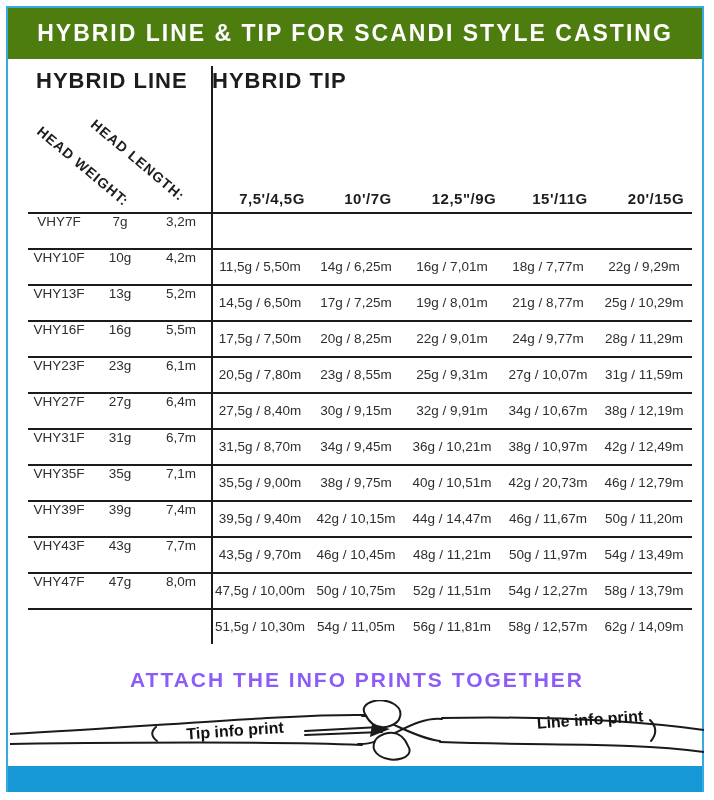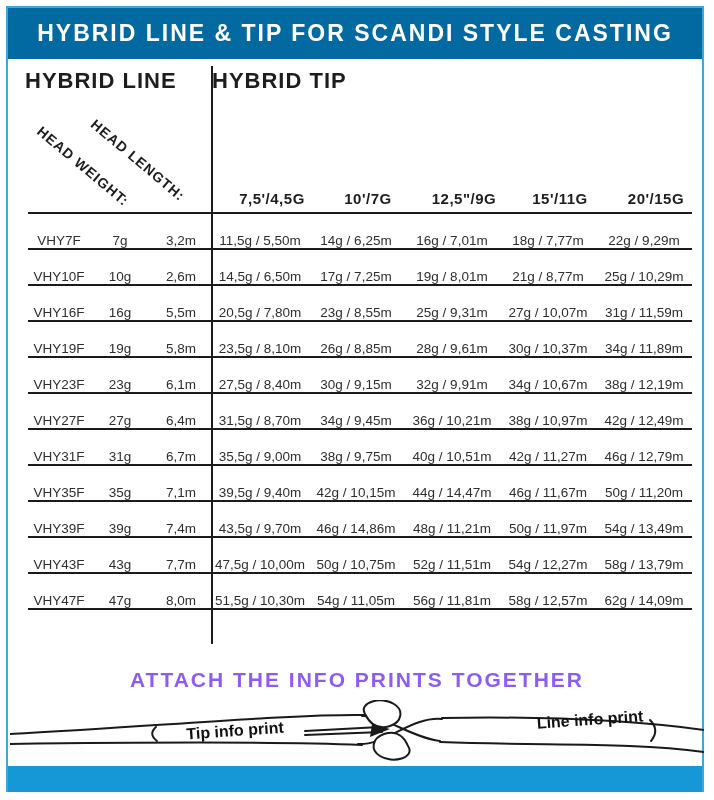--- a/index.html
+++ b/index.html
@@ -1,35 +1,35 @@
 <!DOCTYPE html>
 <html><head>
 <meta charset="utf-8">
 <style>
   html,body{margin:0;padding:0;background:#fff;}
   .page{position:relative;width:714px;height:800px;background:#ffffff;overflow:hidden;
         font-family:"Liberation Sans",sans-serif;color:#1d1d1d;}
   .frame{position:absolute;left:6px;top:6px;width:698px;height:786px;
          border:2px solid #35aadf;box-sizing:border-box;}
-  .banner{position:absolute;left:8px;top:8px;width:694px;height:51px;background:#0369a1;
+  .banner{position:absolute;left:8px;top:8px;width:694px;height:51px;background:#4d7c0f;
           display:flex;align-items:center;justify-content:center;}
   .banner span{color:#ffffff;font-weight:bold;font-size:23px;letter-spacing:2px;white-space:nowrap;}
   .sec-header{position:absolute;top:68px;font-size:22px;font-weight:bold;letter-spacing:1px;color:#1d1d1d;white-space:nowrap;}
-  .line-header{left:25px;}
+  .line-header{left:36px;}
   .tip-header{left:212px;width:480px;text-align:left;}
   .vdivider{position:absolute;left:211px;top:66px;width:2px;height:578px;background:#1b1b1b;}
   .diag{position:absolute;font-size:14px;font-weight:bold;letter-spacing:1px;white-space:nowrap;
         transform-origin:0 0;transform:rotate(40deg) translate(-100%,-100%);}
   .diag-weight{left:122px;top:209px;}
   .diag-length{left:178px;top:204px;}
   .tip-cols{position:absolute;left:212px;top:182px;width:480px;height:28px;display:flex;}
   .tip-col{width:96px;display:flex;align-items:flex-end;justify-content:center;
            font-size:15px;font-weight:bold;letter-spacing:0.5px;padding-bottom:3px;box-sizing:border-box;padding-left:24px;}
   .spec-table{position:absolute;left:28px;top:212px;width:664px;border-top:2px solid #1b1b1b;}
-  .trow{display:flex;height:36px;box-sizing:border-box;border-bottom:2px solid #1b1b1b;align-items:flex-end;}
+  .trow{display:flex;height:36px;box-sizing:border-box;border-bottom:2px solid #1b1b1b;align-items:flex-start;}
   .cell{text-align:center;font-size:13.5px;color:#2e2e2e;white-space:nowrap;}
   .c-model{width:62px;}
   .c-weight{width:60px;}
   .c-length{width:62px;}
   .c-tip{width:96px;margin-top:45px;}
   .footer-title{position:absolute;left:0;top:668px;width:714px;text-align:center;
                 font-size:21px;font-weight:bold;letter-spacing:2px;color:#8b5cf6;}
   .knot-svg{position:absolute;left:10px;top:700px;width:694px;height:62px;}
   .knot-label{position:absolute;width:170px;text-align:center;font-size:16px;font-weight:bold;
               color:#111;white-space:nowrap;}
@@ -71,48 +71,48 @@
       <div class="cell c-length">3,2m</div>
       <div class="cell c-tip">11,5g / 5,50m</div>
       <div class="cell c-tip">14g / 6,25m</div>
       <div class="cell c-tip">16g / 7,01m</div>
       <div class="cell c-tip">18g / 7,77m</div>
       <div class="cell c-tip">22g / 9,29m</div>
     </div>
       <div class="trow">
       <div class="cell c-model">VHY10F</div>
       <div class="cell c-weight">10g</div>
-      <div class="cell c-length">2,6m</div>
+      <div class="cell c-length">4,2m</div>
       <div class="cell c-tip">14,5g / 6,50m</div>
       <div class="cell c-tip">17g / 7,25m</div>
       <div class="cell c-tip">19g / 8,01m</div>
       <div class="cell c-tip">21g / 8,77m</div>
       <div class="cell c-tip">25g / 10,29m</div>
+    </div>
+      <div class="trow">
+      <div class="cell c-model">VHY13F</div>
+      <div class="cell c-weight">13g</div>
+      <div class="cell c-length">5,2m</div>
+      <div class="cell c-tip">17,5g / 7,50m</div>
+      <div class="cell c-tip">20g / 8,25m</div>
+      <div class="cell c-tip">22g / 9,01m</div>
+      <div class="cell c-tip">24g / 9,77m</div>
+      <div class="cell c-tip">28g / 11,29m</div>
     </div>
       <div class="trow">
       <div class="cell c-model">VHY16F</div>
       <div class="cell c-weight">16g</div>
       <div class="cell c-length">5,5m</div>
       <div class="cell c-tip">20,5g / 7,80m</div>
       <div class="cell c-tip">23g / 8,55m</div>
       <div class="cell c-tip">25g / 9,31m</div>
       <div class="cell c-tip">27g / 10,07m</div>
       <div class="cell c-tip">31g / 11,59m</div>
     </div>
       <div class="trow">
-      <div class="cell c-model">VHY19F</div>
-      <div class="cell c-weight">19g</div>
-      <div class="cell c-length">5,8m</div>
-      <div class="cell c-tip">23,5g / 8,10m</div>
-      <div class="cell c-tip">26g / 8,85m</div>
-      <div class="cell c-tip">28g / 9,61m</div>
-      <div class="cell c-tip">30g / 10,37m</div>
-      <div class="cell c-tip">34g / 11,89m</div>
-    </div>
-      <div class="trow">
       <div class="cell c-model">VHY23F</div>
       <div class="cell c-weight">23g</div>
       <div class="cell c-length">6,1m</div>
       <div class="cell c-tip">27,5g / 8,40m</div>
       <div class="cell c-tip">30g / 9,15m</div>
       <div class="cell c-tip">32g / 9,91m</div>
       <div class="cell c-tip">34g / 10,67m</div>
       <div class="cell c-tip">38g / 12,19m</div>
     </div>
       <div class="trow">
@@ -125,39 +125,39 @@
       <div class="cell c-tip">38g / 10,97m</div>
       <div class="cell c-tip">42g / 12,49m</div>
     </div>
       <div class="trow">
       <div class="cell c-model">VHY31F</div>
       <div class="cell c-weight">31g</div>
       <div class="cell c-length">6,7m</div>
       <div class="cell c-tip">35,5g / 9,00m</div>
       <div class="cell c-tip">38g / 9,75m</div>
       <div class="cell c-tip">40g / 10,51m</div>
-      <div class="cell c-tip">42g / 11,27m</div>
+      <div class="cell c-tip">42g / 20,73m</div>
       <div class="cell c-tip">46g / 12,79m</div>
     </div>
       <div class="trow">
       <div class="cell c-model">VHY35F</div>
       <div class="cell c-weight">35g</div>
       <div class="cell c-length">7,1m</div>
       <div class="cell c-tip">39,5g / 9,40m</div>
       <div class="cell c-tip">42g / 10,15m</div>
       <div class="cell c-tip">44g / 14,47m</div>
       <div class="cell c-tip">46g / 11,67m</div>
       <div class="cell c-tip">50g / 11,20m</div>
     </div>
       <div class="trow">
       <div class="cell c-model">VHY39F</div>
       <div class="cell c-weight">39g</div>
       <div class="cell c-length">7,4m</div>
       <div class="cell c-tip">43,5g / 9,70m</div>
-      <div class="cell c-tip">46g / 14,86m</div>
+      <div class="cell c-tip">46g / 10,45m</div>
       <div class="cell c-tip">48g / 11,21m</div>
       <div class="cell c-tip">50g / 11,97m</div>
       <div class="cell c-tip">54g / 13,49m</div>
     </div>
       <div class="trow">
       <div class="cell c-model">VHY43F</div>
       <div class="cell c-weight">43g</div>
       <div class="cell c-length">7,7m</div>
       <div class="cell c-tip">47,5g / 10,00m</div>
       <div class="cell c-tip">50g / 10,75m</div>

